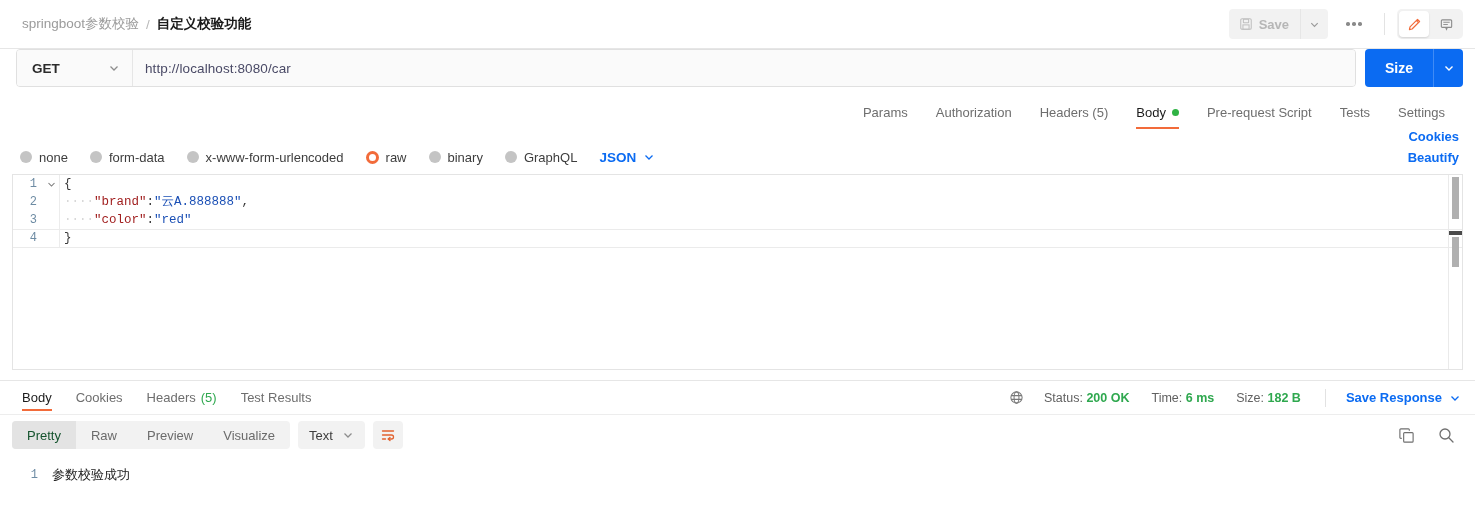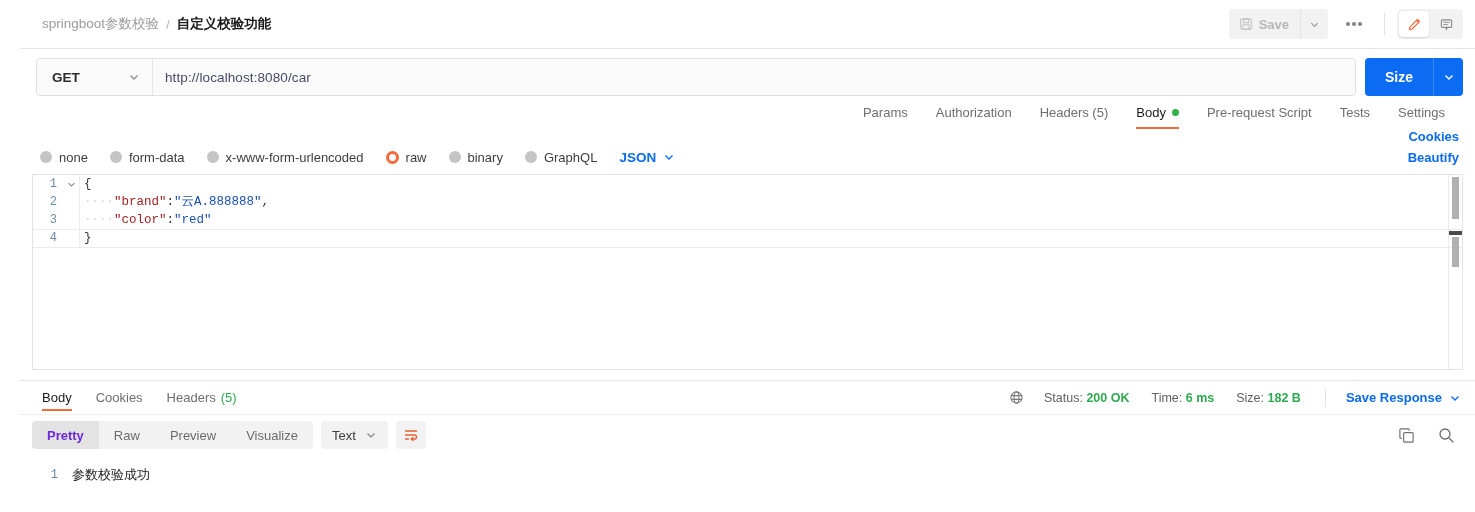--- a/index.html
+++ b/index.html
@@ -4,21 +4,21 @@
 <style>
   * { box-sizing: border-box; margin: 0; padding: 0; }
   html, body {
     width: 1475px; height: 512px;
     background: #ffffff;
     font-family: "Liberation Sans", sans-serif;
     font-size: 13px;
     color: #2e2e2e;
     overflow: hidden;
   }
-  .app { width: 1475px; height: 512px; position: relative; display: flex; flex-direction: column; padding-left: 20px; }
+  .app { width: 1475px; height: 512px; position: relative; display: flex; flex-direction: column; }
 
   
   .topbar {
     height: 49px; min-height: 49px;
     display: flex; align-items: center;
     border-bottom: 1px solid #e6e6e6;
     background: #fff;
     padding: 0 12px 0 22px;
   }
   .crumbs { display: flex; align-items: center; gap: 7px; font-size: 13.5px; }
@@ -31,21 +31,21 @@
   .save-btn { display: flex; align-items: center; gap: 6px; padding: 0 11px 0 10px; color: #b6b6b6; font-size: 13px; font-weight: bold; }
   .save-caret { display: flex; align-items: center; justify-content: center; width: 28px; border-left: 1px solid #e6e6e6; color: #8f8f8f; }
   .dots-btn { width: 36px; height: 30px; display: flex; align-items: center; justify-content: center; gap: 2.5px; margin-left: 8px; }
   .dot3 { width: 3.5px; height: 3.5px; border-radius: 50%; background: #8a8a8a; }
   .vdiv { width: 1px; height: 22px; background: #e3e3e3; margin: 0 12px; }
   .icon-pair { display: flex; background: #f2f2f2; border-radius: 5px; padding: 2px; gap: 2px; }
   .ipair-btn { width: 30px; height: 26px; border-radius: 4px; display: flex; align-items: center; justify-content: center; }
   .ipair-btn.active { background: #fff; box-shadow: 0 1px 2px rgba(0,0,0,.13); }
 
   
-  .urlrow { height: 56px; min-height: 56px; display: flex; align-items: center; padding: 0 12px 0 16px; gap: 9px; background: #fff; }
+  .urlrow { height: 56px; min-height: 56px; display: flex; padding: 0 12px 0 16px; gap: 9px; background: #fff; }
   .url-field {
     flex: 1; height: 38px; display: flex; align-items: stretch;
     border: 1px solid #e0e0e0; border-radius: 4px; background: #fafafa; overflow: hidden;
   }
   .method-sel {
     width: 116px; display: flex; align-items: center; justify-content: space-between;
     padding: 0 12px 0 15px; font-weight: bold; font-size: 13.5px; color: #2b2b2b;
     border-right: 1px solid #e6e6e6; background: #fafafa;
   }
   .url-input { flex: 1; display: flex; align-items: center; padding: 0 12px; background: #fafafa; font-size: 13.5px; color: #4a4a66; }
@@ -104,21 +104,21 @@
   .globe { margin-right: 12px; display: flex; align-items: center; }
   .st-item { margin-right: 14px; }
   .st-val { color: #2fa84f; font-weight: bold; }
   .st-div { width: 1px; height: 18px; background: #e2e2e2; margin: 0 12px 0 2px; }
   .save-resp { color: #0b6bf2; font-weight: bold; font-size: 13px; display: flex; align-items: center; gap: 7px; }
 
   
   .resp-toolbar { height: 40px; min-height: 40px; display: flex; align-items: center; padding: 0 14px 0 12px; gap: 8px; }
   .seg-group { display: flex; background: #f2f2f2; border-radius: 4px; overflow: hidden; height: 28px; }
   .seg { display: flex; align-items: center; padding: 0 15px; font-size: 13px; color: #6b6b6b; }
-  .seg.active { background: #e3e3e3; color: #6d28d9; font-weight: bold; }
+  .seg.active { background: #e3e3e3; color: #14532d; font-weight: normal; }
   .text-sel { display: flex; align-items: center; gap: 9px; height: 28px; padding: 0 11px; background: #f2f2f2; border-radius: 4px; font-size: 13px; color: #3d3d3d; }
   .wrap-btn { width: 30px; height: 28px; background: #f2f2f2; border-radius: 4px; display: flex; align-items: center; justify-content: center; }
   .toolbar-right { margin-left: auto; display: flex; align-items: center; gap: 22px; padding-right: 6px; }
 
   
   .resp-body { flex: 1; padding: 10px 0 0 0; position: relative; overflow: hidden; }
   .rb-line { display: flex; height: 20px; line-height: 20px; font-size: 13px; }
   .rb-num { width: 52px; text-align: right; padding-right: 14px; color: #6d8ba3; font-family: "Liberation Mono", monospace; font-size: 12px; }
   .rb-text { color: #222; }
   svg { display: block; }
@@ -332,20 +332,23 @@
       <div class="rsp-tab active">
         <span>Body</span>
       </div>
       <div class="rsp-tab">
         <span>Cookies</span>
       </div>
       <div class="rsp-tab">
         <span>Headers</span>
         <span class="cnt-green" style="margin-left:5px;">(5)</span>
       </div>
+      <div class="rsp-tab">
+        <span>Test Results</span>
+      </div>
     </div>
 
     <div class="status-area">
       <span class="globe">
         <svg width="15" height="15" viewBox="0 0 16 16" fill="none" stroke="#7a7a7a" stroke-width="1.1">
           <circle cx="8" cy="8" r="6"></circle>
           <ellipse cx="8" cy="8" rx="2.6" ry="6"></ellipse>
           <path d="M2.2 6 H13.8 M2.2 10 H13.8"></path>
         </svg>
       </span>

